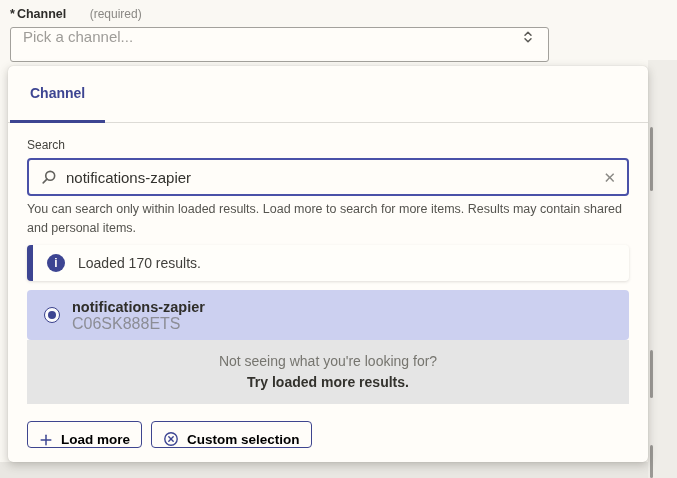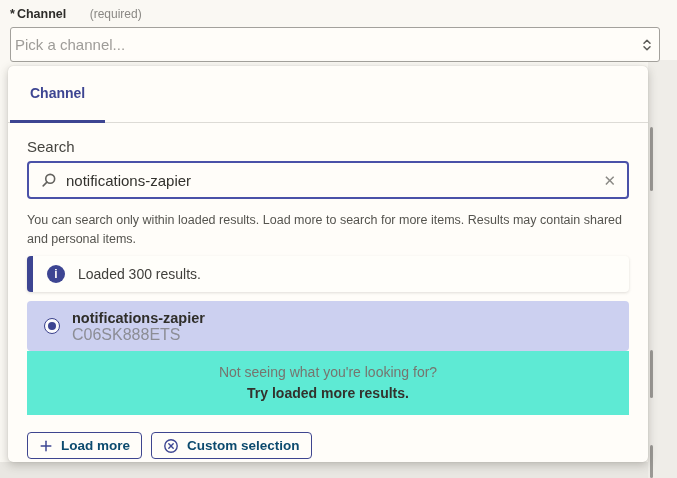--- a/index.html
+++ b/index.html
@@ -20,23 +20,23 @@
   .thumb2 { top: 350px; height: 48px; }
   .thumb3 { top: 445px; height: 33px; }
 
   
   .field-label { position: absolute; left: 10px; top: 7px; font-size: 12.5px; }
   .field-label .req { color: #2d2c29; font-weight: bold; }
   .field-label .name { color: #2d2c29; font-weight: bold; margin-left: 2px; }
   .field-label .note { color: #8a8884; font-weight: normal; margin-left: 20px; font-size: 12px; }
 
   .select-box {
-    position: absolute; left: 10px; top: 27px; width: 650px; height: 35px;
+    position: absolute; left: 10px; top: 27px; width: 539px; height: 35px;
     background: #fffdf9; border: 1px solid #a3a19c; border-radius: 3px;
-    display: flex; align-items: center; padding: 0 4px; cursor: pointer;
+    display: flex; align-items: flex-start; padding: 0 12px; cursor: pointer;
   }
   .select-box .placeholder { flex: 1; color: #9e9c98; font-size: 15px; }
   .select-box .updown { display: flex; color: #5c5b57; }
 
   
   .panel {
     position: absolute; left: 8px; top: 66px; width: 640px; height: 396px;
     background: #fffdf9; border-radius: 5px;
     box-shadow: 0 3px 10px rgba(60,58,52,0.28), 0 0 1px rgba(60,58,52,0.25);
     display: flex; flex-direction: column;
@@ -44,32 +44,32 @@
   .tabs { height: 57px; border-bottom: 1px solid #ddDBd6; padding-left: 2px; display: flex; }
   .tab {
     padding: 0 20px; display: flex; align-items: center;
     font-size: 14px; font-weight: bold; color: #2d2d2b; cursor: pointer;
     border-bottom: 3px solid transparent; margin-bottom: -1px;
   }
   .tab.active { color: #3d4592; border-bottom-color: #3d4592; }
 
   .content { padding: 0 19px; flex: 1; }
 
-  .search-label { margin-top: 15px; font-size: 15px; color: #45443f; }
+  .search-label { margin-top: 15px; font-size: 12px; color: #45443f; }
   .search-wrap {
     margin-top: 6px; height: 38px; border: 2px solid #4a51a8; border-radius: 4px;
     background: #fffdf9; display: flex; align-items: center; padding: 0 11px; gap: 9px;
   }
   .search-wrap input {
     flex: 1; border: none; outline: none; background: transparent;
     font-family: "Liberation Sans", sans-serif; font-size: 15px; color: #33322e;
   }
   .clear-x { color: #8b8a86; font-size: 15px; cursor: pointer; line-height: 1; }
 
-  .helper { margin-top: 12px; font-size: 12.5px; line-height: 19px; color: #55544f; }
+  .helper { margin-top: 4px; font-size: 12.5px; line-height: 19px; color: #55544f; }
 
   .banner {
     margin-top: 7px; height: 36px; background: #fffefa; border-radius: 4px;
     border-left: 6px solid #3d4592; box-shadow: 0 1px 3px rgba(60,58,52,0.16);
     display: flex; align-items: center; padding-left: 14px; gap: 13px;
   }
   .info-dot {
     width: 18px; height: 18px; border-radius: 50%; background: #3d4592;
     color: #fffdf9; font-size: 12px; font-weight: bold;
     display: flex; align-items: center; justify-content: center; flex: none;
@@ -81,29 +81,29 @@
     display: flex; align-items: center; padding: 0 17px; gap: 12px; cursor: pointer;
   }
   .radio {
     width: 16px; height: 16px; border-radius: 50%; border: 1.5px solid #3a418c;
     background: #fbfbfd; display: flex; align-items: center; justify-content: center; flex: none;
   }
   .radio .dot { width: 8px; height: 8px; border-radius: 50%; background: #3d4592; }
   .result-title { font-size: 14.5px; font-weight: bold; color: #2f2e2a; line-height: 17px; }
   .result-id { font-size: 16px; color: #8c8d95; line-height: 15px; }
 
-  .hint { height: 64px; background: #5eead4; text-align: center; padding-top: 11px; }
+  .hint { height: 64px; background: #e5e5e5; text-align: center; padding-top: 11px; }
   .hint-line1 { font-size: 14px; color: #76756f; line-height: 21px; }
   .hint-line2 { font-size: 14px; font-weight: bold; color: #33322d; line-height: 21px; }
 
   .actions { margin-top: 17px; display: flex; gap: 9px; }
   .btn {
-    height: 27px; display: inline-flex; align-items: center; gap: 8px;
+    height: 27px; display: inline-flex; align-items: flex-end; gap: 8px;
     border: 1.5px solid #3e458f; border-radius: 4px; background: #fffdf9;
-    color: #0c4a6e; font-family: "Liberation Sans", sans-serif;
+    color: #000000; font-family: "Liberation Sans", sans-serif;
     font-size: 13.5px; font-weight: bold; padding: 0 11px; cursor: pointer;
   }
   .btn svg { flex: none; }
 </style>
 </head>
 <body>
 
 <div class="bg-right"></div>
 <div class="bg-bottom"></div>
 <div class="scroll-thumb thumb1"></div>
@@ -141,21 +141,21 @@
         </svg>
       </span>
       <input type="text" value="notifications-zapier" style="">
       <span class="clear-x">✕</span>
     </div>
 
     <div class="helper">You can search only within loaded results. Load more to search for more items. Results may contain shared and personal items.</div>
 
     <div class="banner">
       <span class="info-dot">i</span>
-      <span class="banner-text">Loaded 300 results.</span>
+      <span class="banner-text">Loaded 170 results.</span>
     </div>
 
     <div class="result-item">
       <span class="radio">
           <span class="dot"></span>
         </span>
       <span>
         <div class="result-title">notifications-zapier</div>
         <div class="result-id">C06SK888ETS</div>
       </span>

